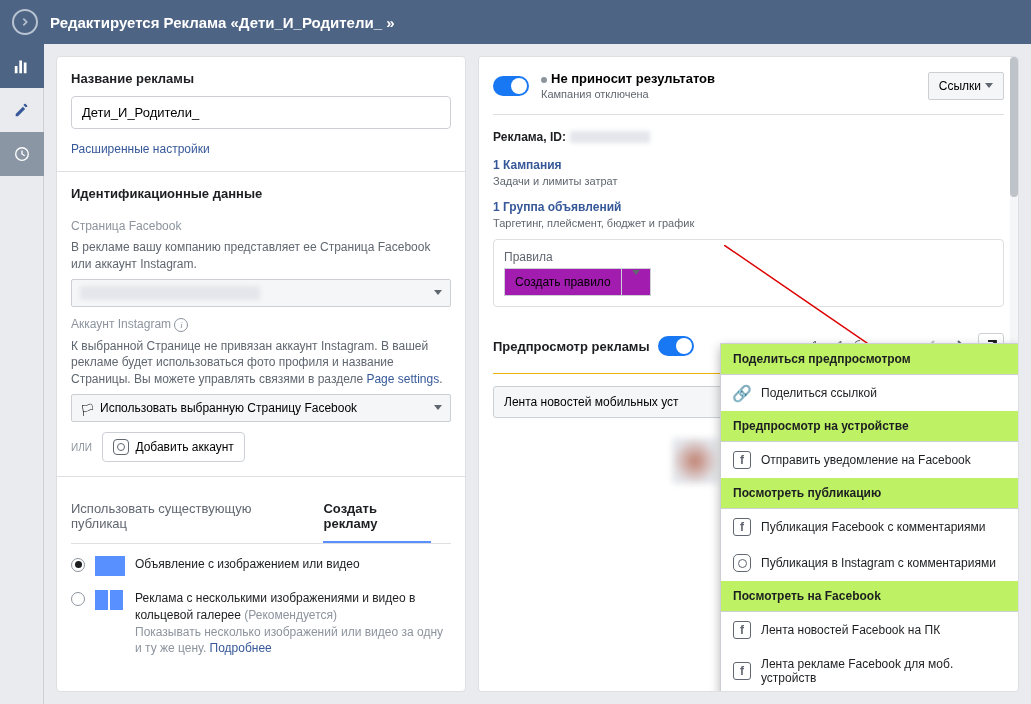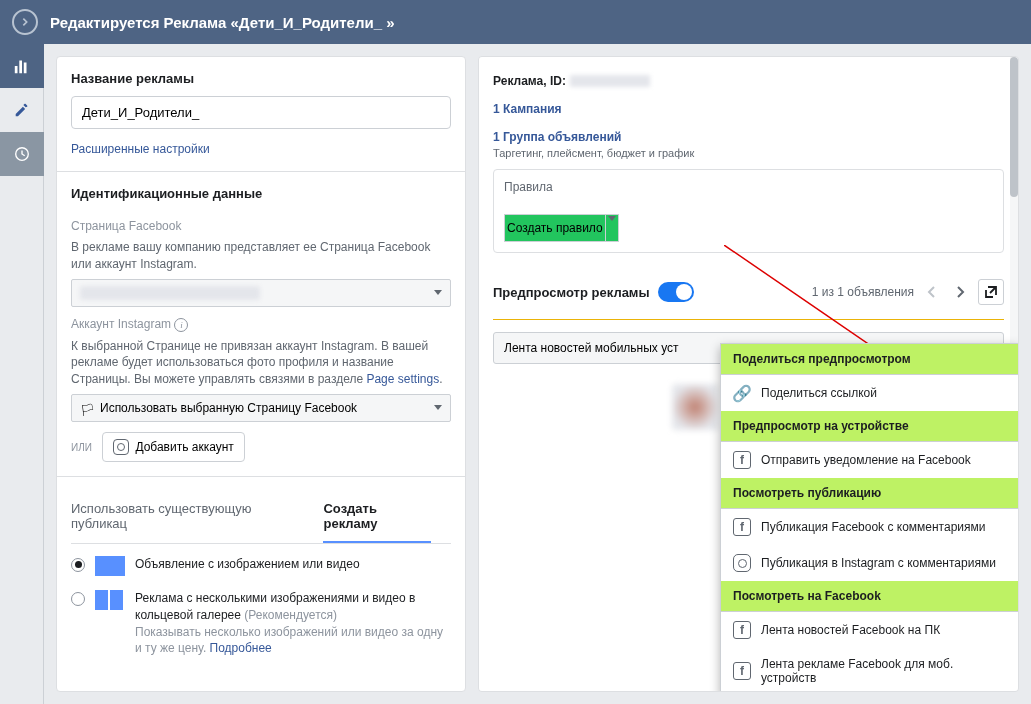--- a/index.html
+++ b/index.html
@@ -57,23 +57,23 @@
 .status-dot { display: inline-block; width: 6px; height: 6px; background: #8d949e; border-radius: 50%; margin-right: 4px; vertical-align: middle; }
 .links-btn { border: 1px solid #ccd0d5; border-radius: 2px; padding: 6px 10px; font-size: 12px; background: #f5f6f7; cursor: pointer; display: flex; align-items: center; gap: 4px; }
 
 .info-line { margin-bottom: 10px; }
 .info-title { font-size: 12px; font-weight: 600; color: #1c1e21; }
 .info-title.linkish { color: #365899; }
 .info-sub { font-size: 11px; color: #606770; margin-top: 2px; }
 .blur-box { display: inline-block; width: 80px; height: 12px; background: #e4e6eb; filter: blur(2px); vertical-align: middle; }
 
 .rules-box { border: 1px solid #dddfe2; border-radius: 4px; padding: 10px; margin-top: 8px; }
-.rules-label { font-size: 12px; color: #606770; margin-bottom: 20px; }
+.rules-label { font-size: 12px; color: #606770; margin-bottom: 4px; }
 .rules-dropdown { display: inline-flex; }
-.rules-dropdown button { border: 1px solid #ccd0d5; background: #22c55e; padding: 6px 2px; font-size: 12px; cursor: pointer; }
+.rules-dropdown button { border: 1px solid #ccd0d5; background: #a21caf; padding: 6px 10px; font-size: 12px; cursor: pointer; }
 .rules-dropdown button:last-child { border-left: none; }
 
 .preview-bar { display: flex; align-items: center; gap: 8px; padding: 14px 0; border-bottom: 1px solid #eab308; margin-top: 12px; }
 .preview-bar .nav-arrow { width: 20px; height: 20px; display: flex; align-items: center; justify-content: center; color: #bec3c9; cursor: pointer; }
 .preview-bar .open-icon { width: 26px; height: 26px; border: 1px solid #ccd0d5; border-radius: 3px; display: flex; align-items: center; justify-content: center; cursor: pointer; }
 .count-text { font-size: 12px; color: #606770; margin-left: auto; }
 
 .placement-select { display: flex; justify-content: space-between; border: 1px solid #ccd0d5; border-radius: 3px; padding: 8px 10px; background: #f5f6f7; font-size: 12px; margin-top: 12px; cursor: pointer; }
 
 .preview-body { padding-top: 10px; display: flex; gap: 8px; }
@@ -186,26 +186,38 @@
           <span></span>
         </span>
       <div class="radio-text">
         <span>Реклама с несколькими изображениями и видео в кольцевой галерее</span><span class="gray"> (Рекомендуется)</span><br>
         <span class="gray">Показывать несколько изображений или видео за одну и ту же цену. </span><a class="link">Подробнее</a>
       </div>
     </div>
   </div>
 
   <div class="col col-right" style="position:relative;">
+    <div class="right-header">
+      <div class="toggle"></div>
+      <div class="status-text">
+        <div class="status-title"><span class="status-dot"></span><span>Не приносит результатов</span></div>
+        <div class="info-sub">Кампания отключена</div>
+      </div>
+      <div class="links-btn">
+        <span>Ссылки</span>
+          <span class="caret"></span>
+      </div>
+    </div>
 
     <div class="info-line">
       <span class="info-title">Реклама, ID:</span> <span class="blur-box"></span>
     </div>
     <div class="info-line">
       <a class="info-title linkish">1 Кампания</a>
+      <div class="info-sub">Задачи и лимиты затрат</div>
     </div>
     <div class="info-line">
       <a class="info-title linkish">1 Группа объявлений</a>
       <div class="info-sub">Таргетинг, плейсмент, бюджет и график</div>
     </div>
 
     <div class="rules-box">
       <div class="rules-label">Правила</div>
       <div class="rules-dropdown">
         <button>Создать правило</button>

